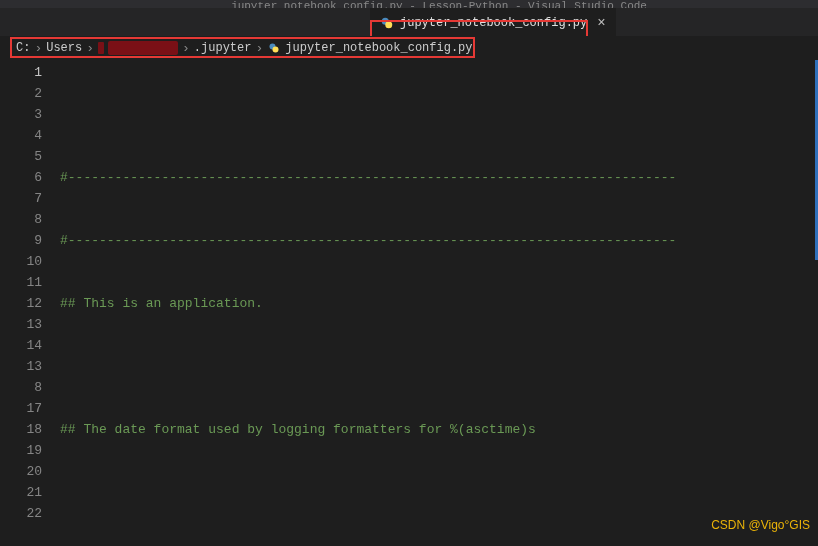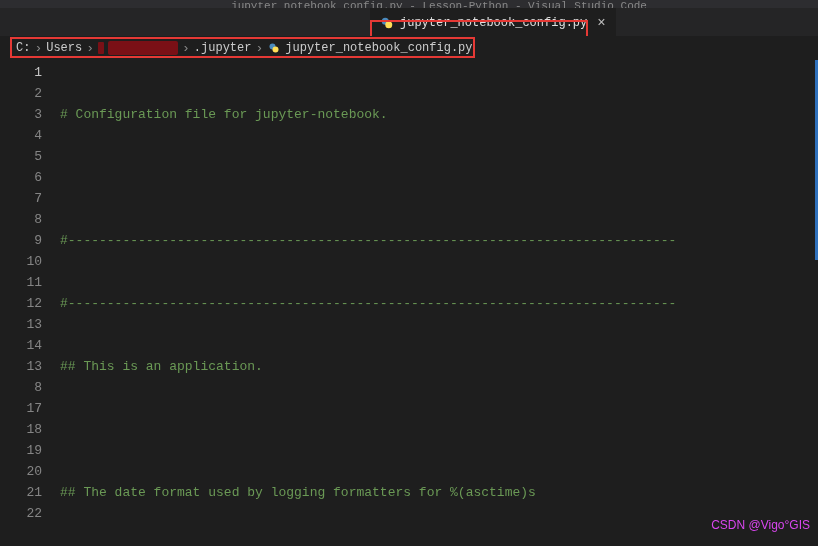--- a/index.html
+++ b/index.html
@@ -125,21 +125,21 @@
       white-space: pre;
       color: #6a9955;
       padding-top: 2px;
       overflow: hidden;
     }
     .code .line { height: 21px; }
     .watermark {
       position: absolute;
       bottom: 14px;
       right: 8px;
-      color: #d946ef;
+      color: #eab308;
       font-size: 12px;
       font-family: sans-serif;
     }
     .minimap-hint {
       position: absolute;
       right: 0;
       top: 60px;
       width: 3px;
       height: 200px;
       background: #3794ff;
@@ -204,21 +204,20 @@
     <div class="ln">13</div>
     <div class="ln">8</div>
     <div class="ln">17</div>
     <div class="ln">18</div>
     <div class="ln">19</div>
     <div class="ln">20</div>
     <div class="ln">21</div>
     <div class="ln">22</div>
   </div>
   <div class="code">
-    <div class="line"># Configuration file for jupyter-notebook.</div>
     <div class="line"></div>
     <div class="line">#------------------------------------------------------------------------------</div>
     <div class="line">#------------------------------------------------------------------------------</div>
     <div class="line">## This is an application.</div>
     <div class="line"></div>
     <div class="line">## The date format used by logging formatters for %(asctime)s</div>
     
     
     
     

